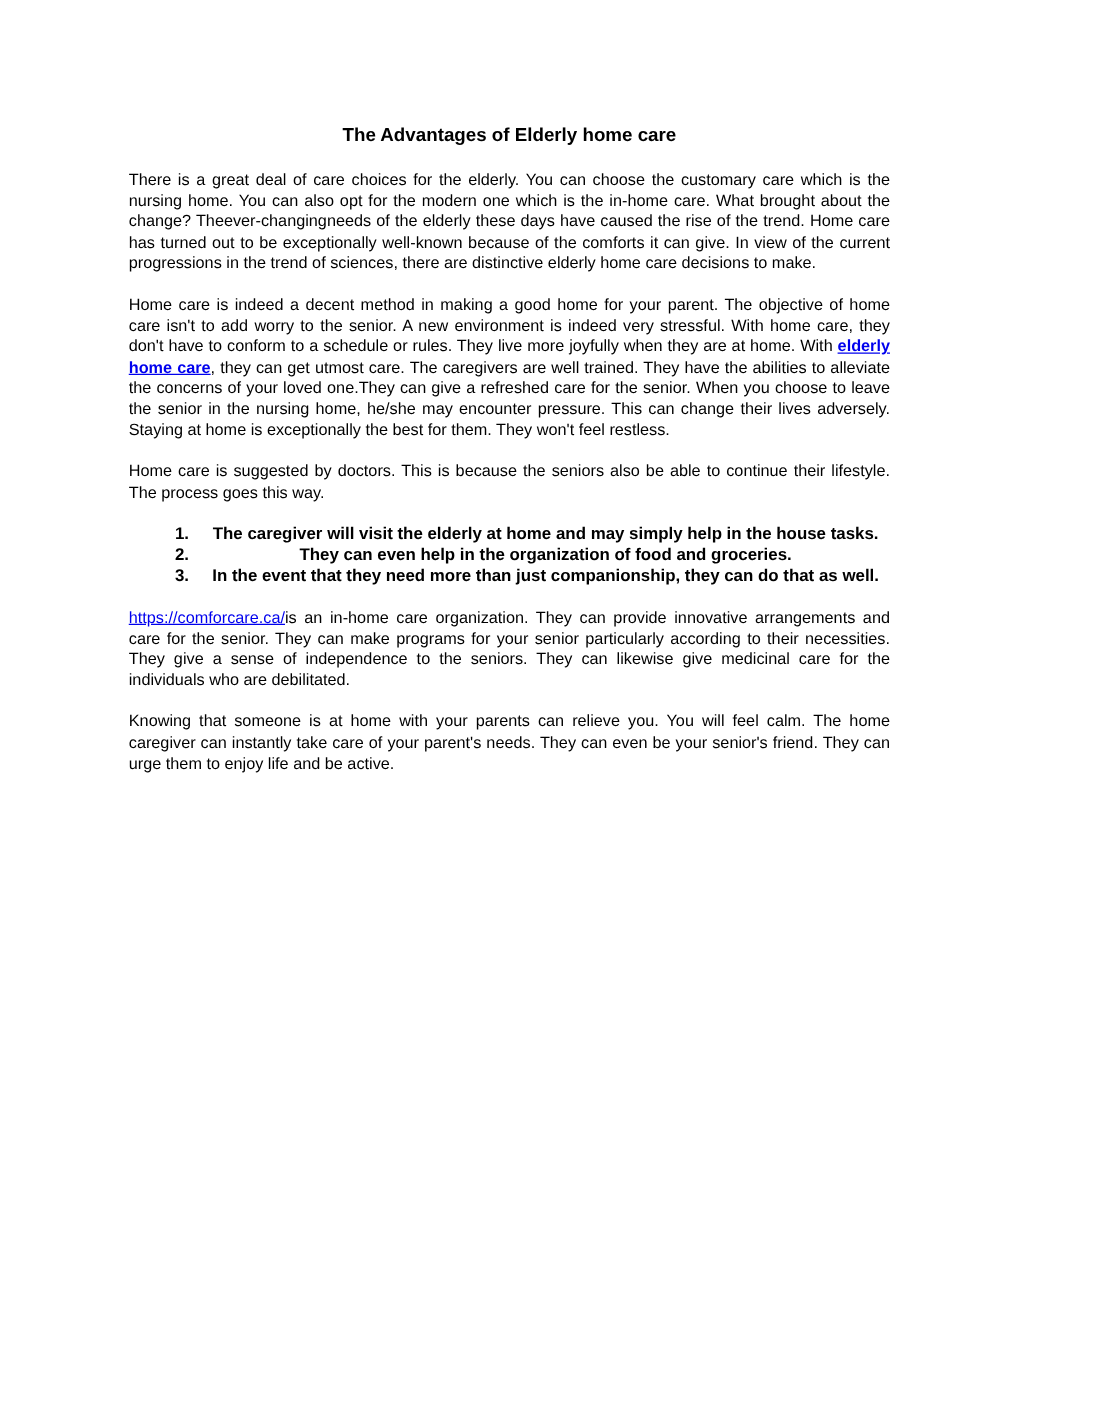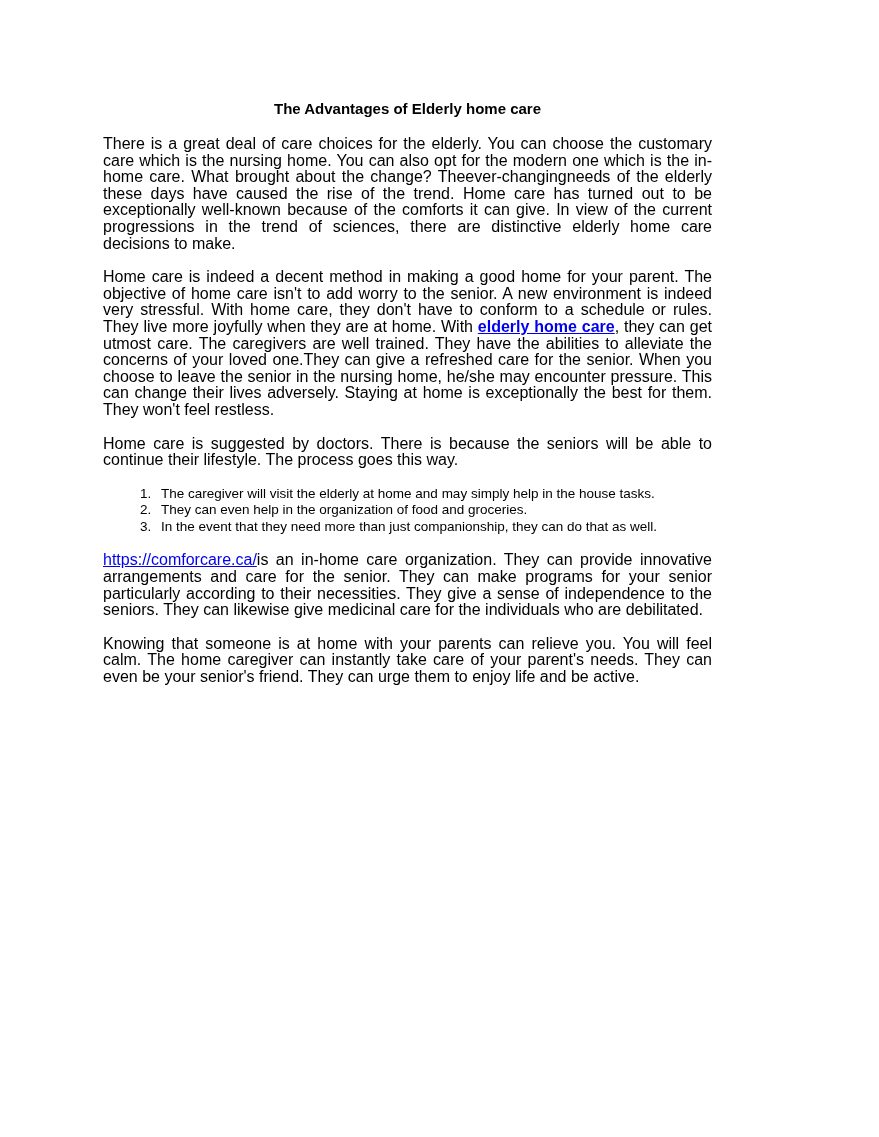--- a/index.html
+++ b/index.html
@@ -21,21 +21,21 @@
   }
   .doc-title {
     font-size: 15px;
     line-height: 20px;
     font-weight: bold;
     text-align: center;
     margin: 0;
     color: #000000;
   }
   .para {
-    font-size: 16px;
+    font-size: 13px;
     line-height: 16.6px;
     text-align: justify;
     margin: 17px 0 0 0;
     color: #000000;
   }
   .para.first {
     margin-top: 17px;
   }
   a.doc-link {
     color: #0000ee;
@@ -45,36 +45,37 @@
   a.doc-link.bold {
     font-weight: bold;
   }
   ol.process-list {
     margin: 17px 0 0 0;
     padding: 0 0 0 52px;
     font-size: 13.5px;
     line-height: 16.6px;
   }
   ol.process-list li {
-    text-align: left;
+    text-align: center;
     padding-left: 6px;
+    font-weight: bold;
   }
 </style>
 </head>
 <body>
 
 <div class="document">
 
   <h1 class="doc-title">The Advantages of Elderly home care</h1>
 
   <p class="para first">There is a great deal of care choices for the elderly. You can choose the customary care which is the nursing home. You can also opt for the modern one which is the in-home care. What brought about the change? Theever-changingneeds of the elderly these days have caused the rise of the trend. Home care has turned out to be exceptionally well-known because of the comforts it can give. In view of the current progressions in the trend of sciences, there are distinctive elderly home care decisions to make.</p>
 
   <p class="para"><span>Home care is indeed a decent method in making a good home for your parent. The objective of home care isn't to add worry to the senior. A new environment is indeed very stressful. With home care, they don't have to conform to a schedule or rules. They live more joyfully when they are at home. With </span><a class="doc-link bold">elderly home care</a><span>, they can get utmost care. The caregivers are well trained. They have the abilities to alleviate the concerns of your loved one.They can give a refreshed care for the senior. When you choose to leave the senior in the nursing home, he/she may encounter pressure. This can change their lives adversely. Staying at home is exceptionally the best for them. They won't feel restless.</span></p>
 
-  <p class="para">Home care is suggested by doctors. There is because the seniors will be able to continue their lifestyle. The process goes this way.</p>
+  <p class="para">Home care is suggested by doctors. This is because the seniors also be able to continue their lifestyle. The process goes this way.</p>
 
   <ol class="process-list">
     <li>The caregiver will visit the elderly at home and may simply help in the house tasks.</li>
     <li>They can even help in the organization of food and groceries.</li>
     <li>In the event that they need more than just companionship, they can do that as well.</li>
   </ol>
 
 
   <p class="para"><a class="doc-link">https://comforcare.ca/</a><span>is an in-home care organization. They can provide innovative arrangements and care for the senior. They can make programs for your senior particularly according to their necessities. They give a sense of independence to the seniors. They can likewise give medicinal care for the individuals who are debilitated.</span></p>
 

